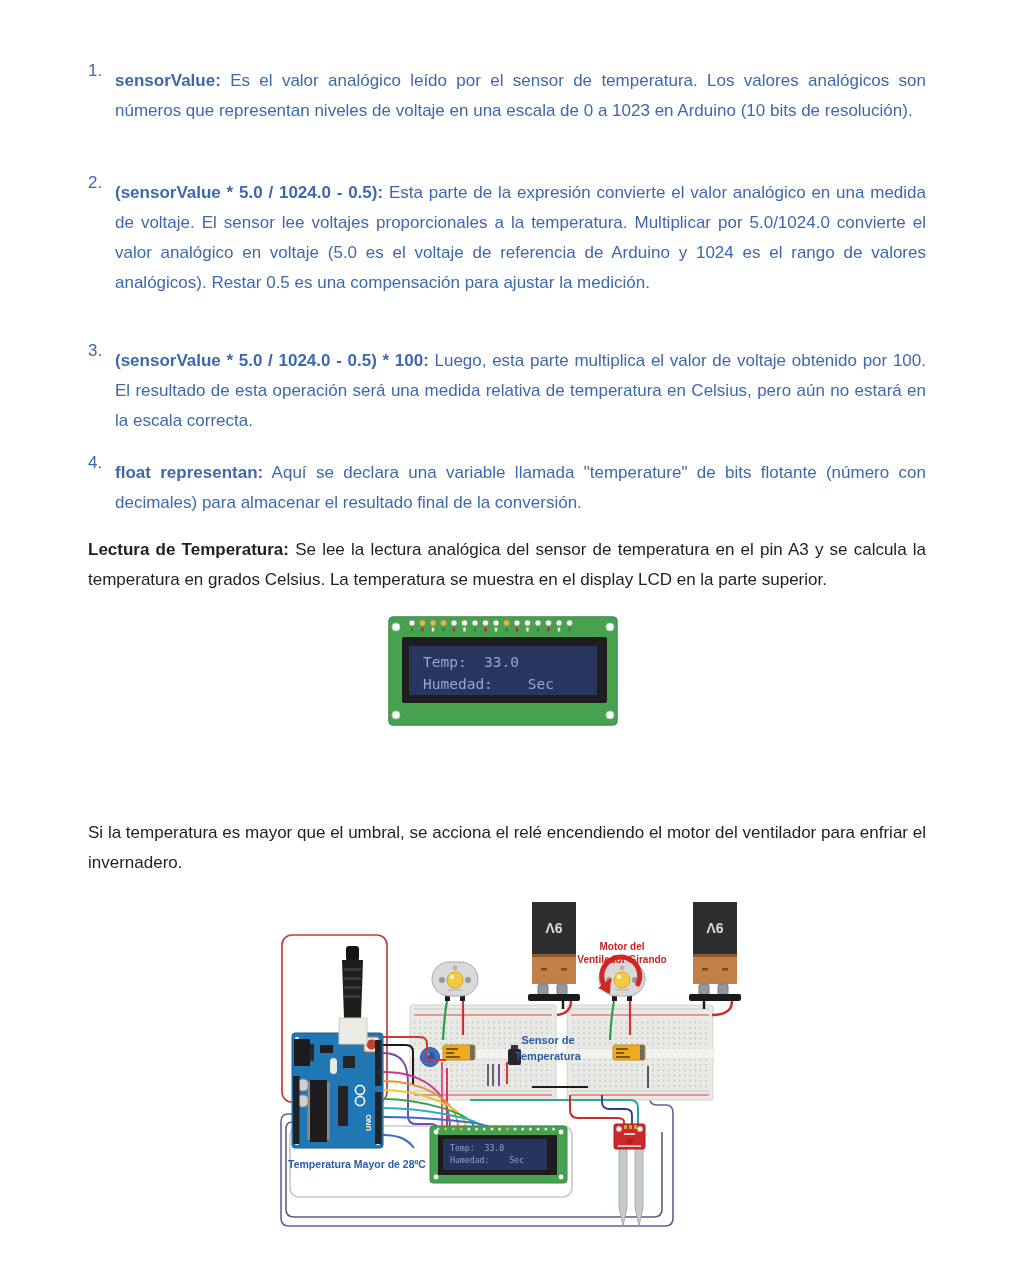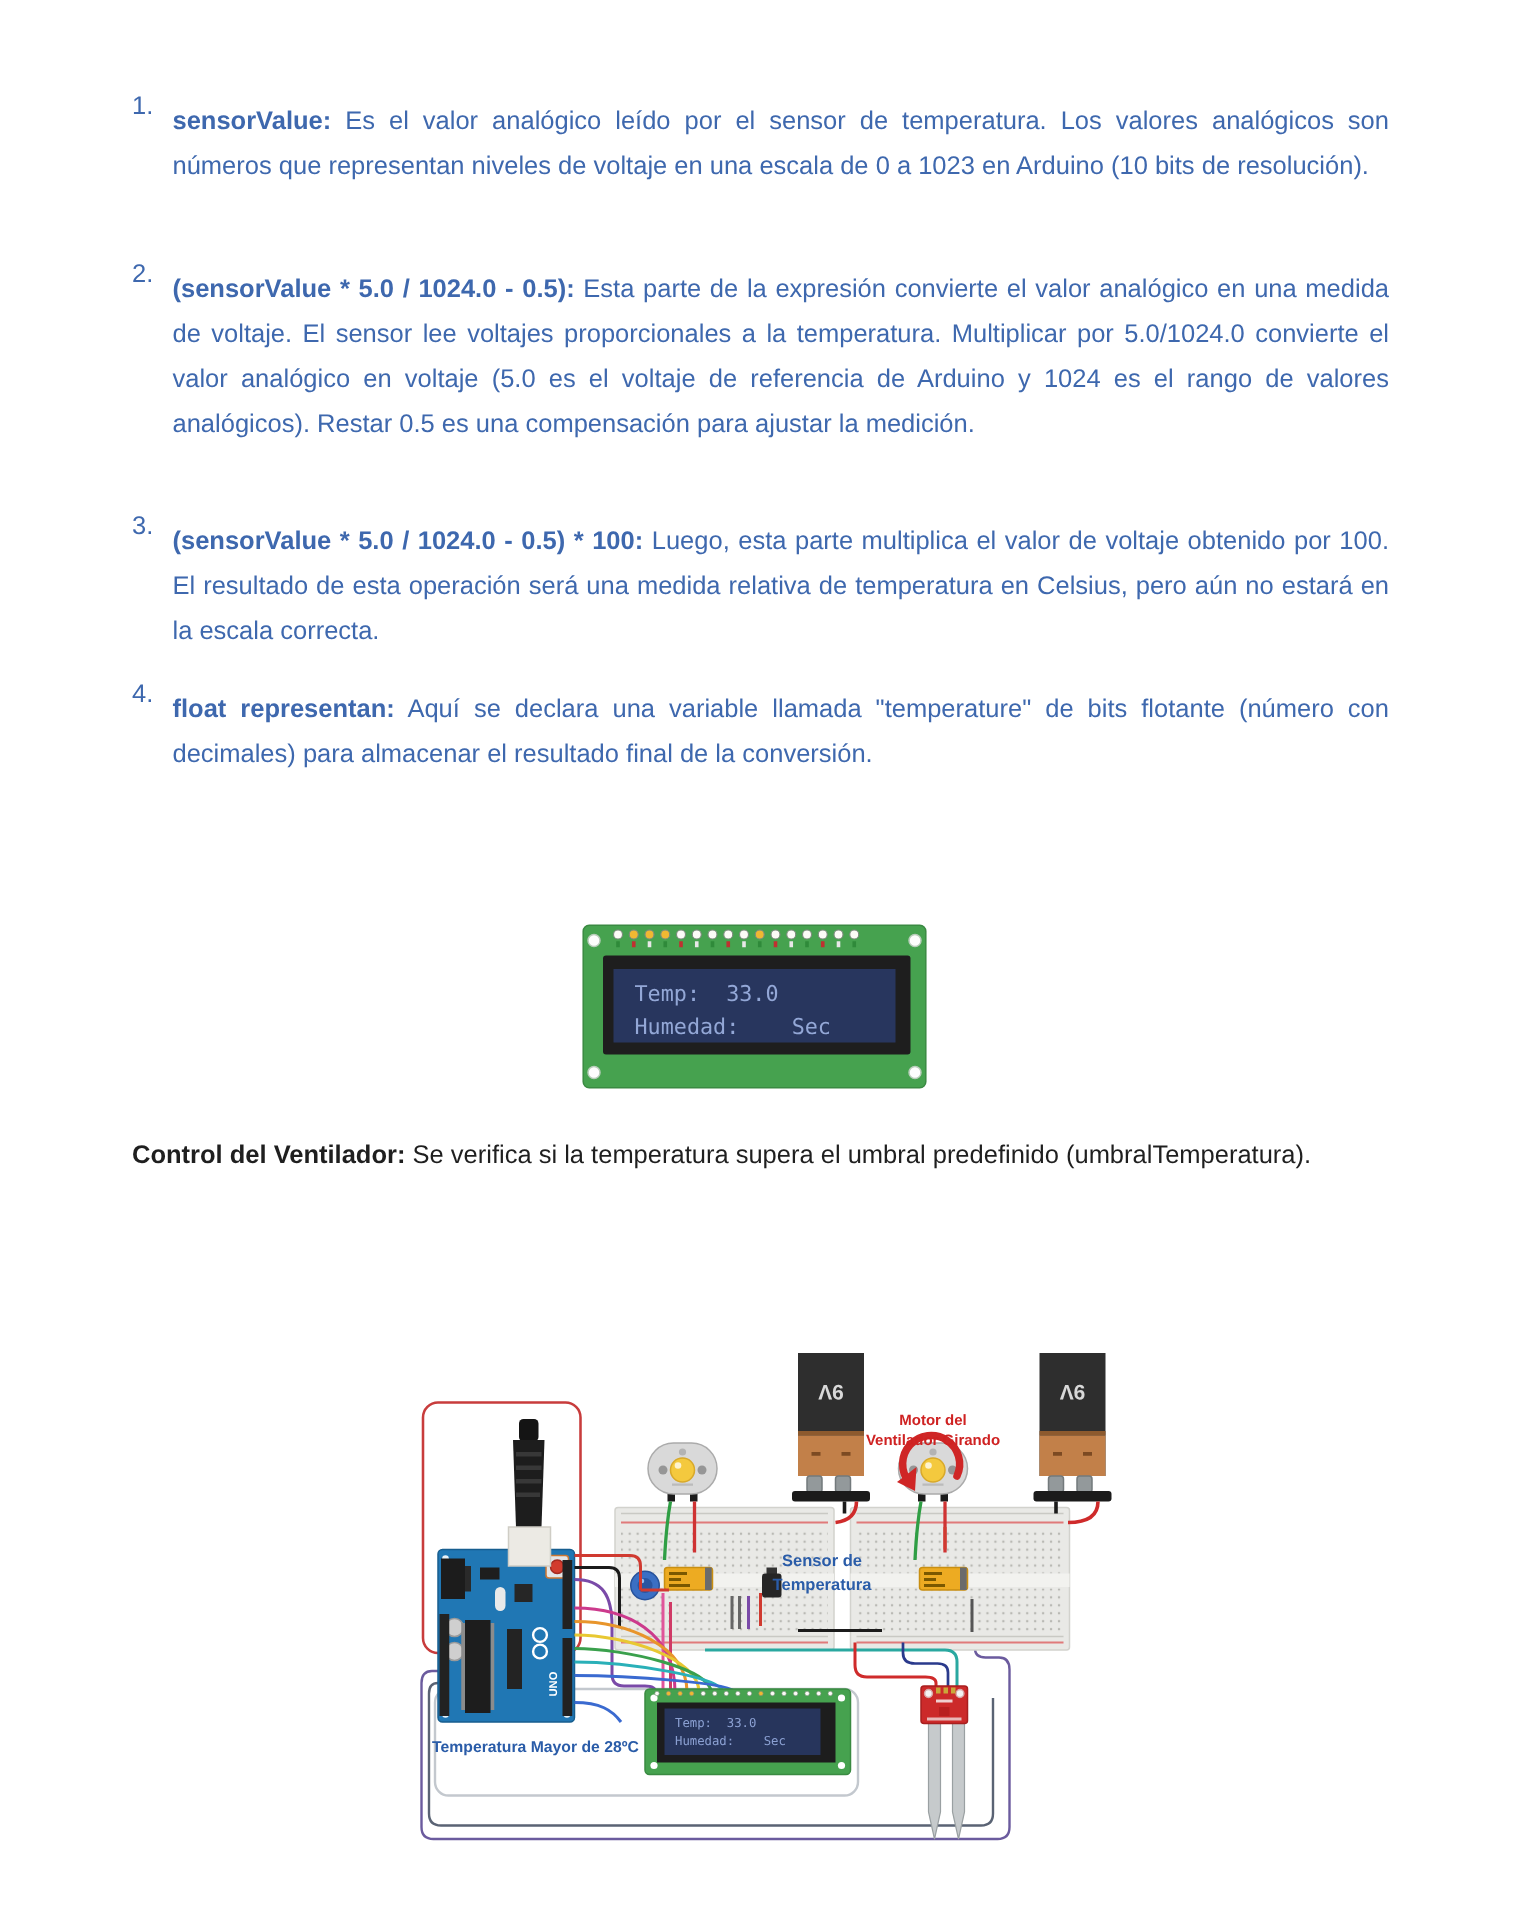--- a/index.html
+++ b/index.html
@@ -39,21 +39,22 @@
   </div>
   <div class="li li3">
     <span class="num">3.</span>
     <div class="txt"><span class="lead">(sensorValue * 5.0 / 1024.0 - 0.5) * 100:</span> <span>Luego, esta parte multiplica el valor de voltaje obtenido por 100. El resultado de esta operación será una medida relativa de temperatura en Celsius, pero aún no estará en la escala correcta.</span></div>
   </div>
   <div class="li li4">
     <span class="num">4.</span>
     <div class="txt"><span class="lead">float representan:</span> <span>Aquí se declara una variable llamada "temperature" de bits flotante (número con decimales) para almacenar el resultado final de la conversión.</span></div>
   </div>
 
-  <div class="para p2"><span class="lead">Control del Ventilador:</span> <span>Se verifica si la temperatura supera el umbral predefinido (umbralTemperatura).</span></div>
+  <div class="para p1"><span class="lead">Lectura de Temperatura:</span> <span>Se lee la lectura analógica del sensor de temperatura en el pin A3 y se calcula la temperatura en grados Celsius. La temperatura se muestra en el display LCD en la parte superior.</span></div>
+  <div class="para p3"><span class="lead"></span> <span>Si la temperatura es mayor que el umbral, se acciona el relé encendiendo el motor del ventilador para enfriar el invernadero.</span></div>
 
   <div class="lcd-wrap">
     <svg viewBox="0 0 230 110" width="230" height="110">
       <rect x="0.8" y="0.8" width="228.4" height="108.4" rx="4" fill="#46a24f" stroke="#3a8a42"></rect>
       <circle cx="8" cy="11" r="4" fill="#fdfdfd" stroke="#b9cdbb"></circle>
       <circle cx="222" cy="11" r="4" fill="#fdfdfd" stroke="#b9cdbb"></circle>
       <circle cx="8" cy="99" r="4" fill="#fdfdfd" stroke="#b9cdbb"></circle>
       <circle cx="222" cy="99" r="4" fill="#fdfdfd" stroke="#b9cdbb"></circle>
       <g>
           <circle cx="24" cy="7" r="3" fill="#fbfbf6" stroke="#7d8a7d" stroke-width="0.75"></circle>

